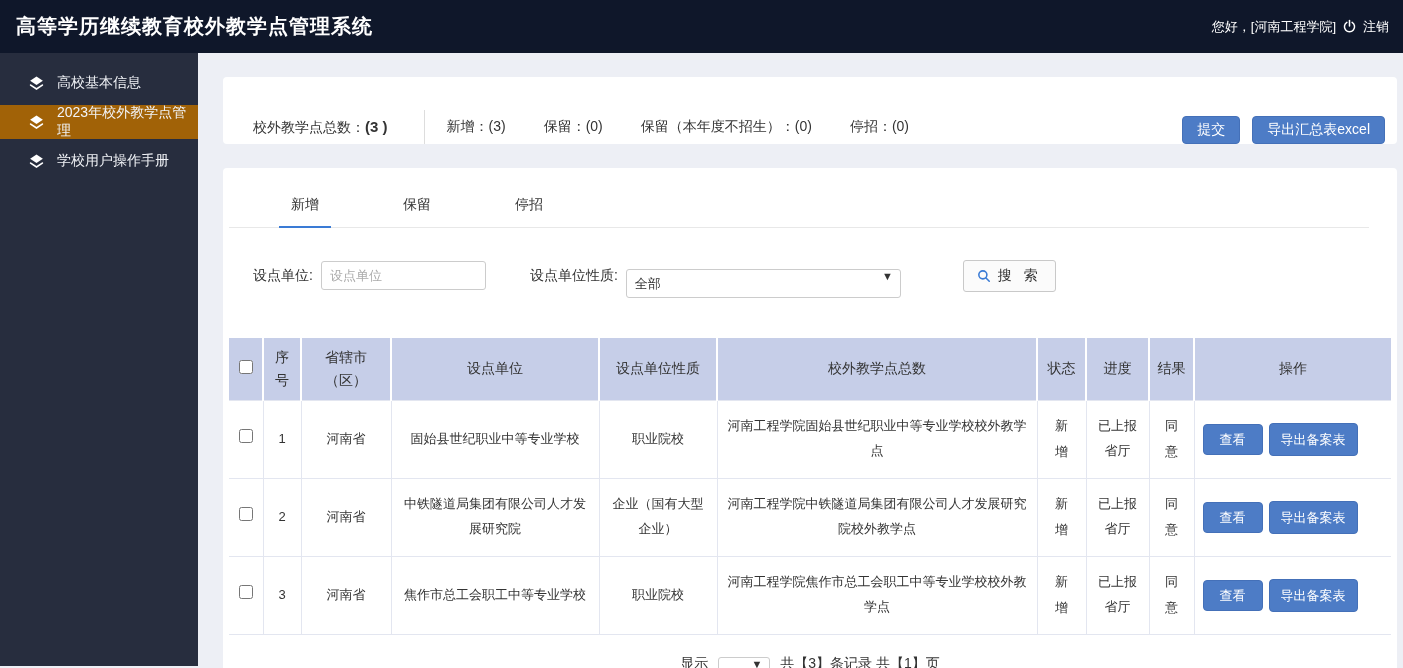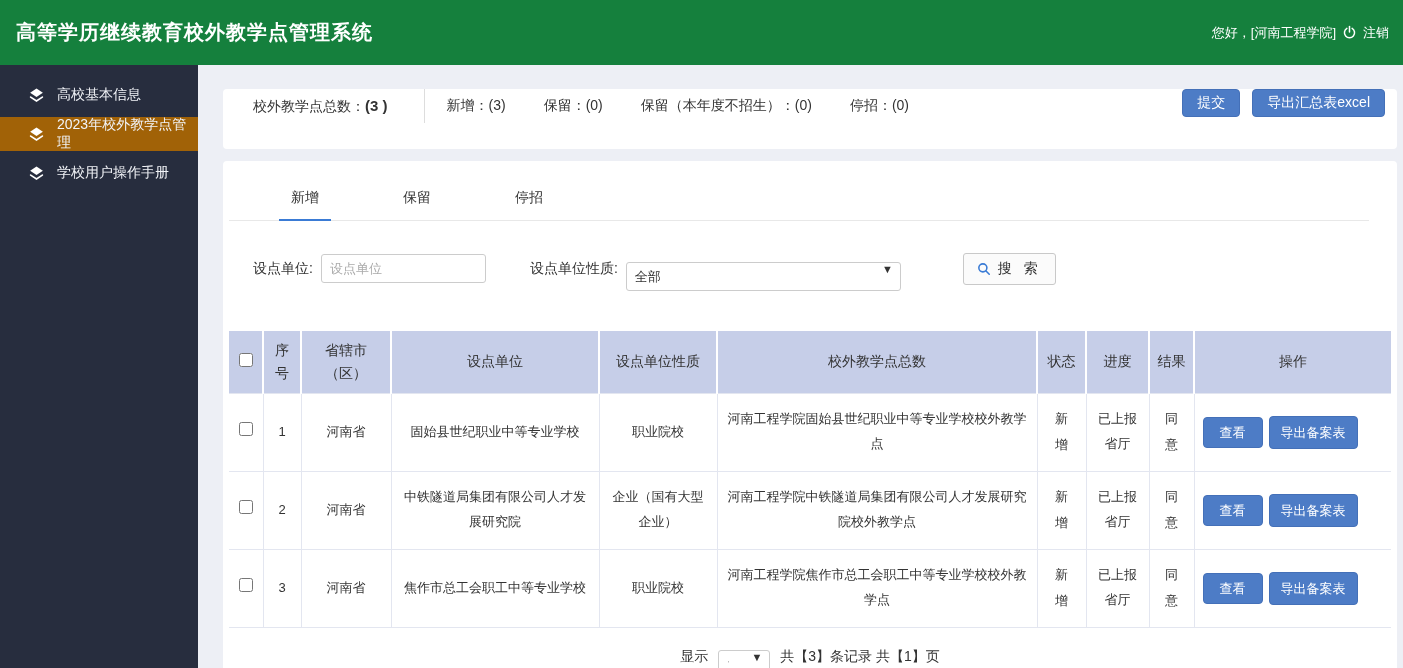--- a/index.html
+++ b/index.html
@@ -3,21 +3,21 @@
 <meta charset="utf-8">
 <style>
   * { margin:0; padding:0; box-sizing:border-box; }
   html,body { width:1403px; height:668px; overflow:hidden; }
   body {
     font-family:"Liberation Sans","DejaVu Sans",sans-serif;
     background:#edeff5; color:#333; font-size:14px;
   }
   
   .topbar {
-    height:65px; background:#15803d; color:#fff;
+    height:53px; background:#0f172a; color:#fff;
     display:flex; align-items:center; justify-content:space-between;
     padding:0 14px 0 16px;
   }
   .topbar .title { font-size:20px; font-weight:bold; letter-spacing:1px; }
   .topbar .user-area { display:flex; align-items:center; gap:6px; font-size:13px; }
   .topbar .power { width:15px; height:15px; display:inline-block; }
   .topbar .logout { cursor:pointer; }
   
   .layout { display:flex; height:613px; }
   .sidebar { width:198px; background:#272d3e; flex:none; padding-top:13px; }
@@ -25,22 +25,22 @@
     height:34px; display:flex; align-items:center; gap:12px;
     padding-left:28px; color:#f2f4f8; font-size:14px; cursor:pointer;
     margin-bottom:5px;
   }
   .side-item.active { background:#a16207; }
   .side-item .licon { width:17px; height:17px; flex:none; }
   .main { flex:1; padding:24px 6px 0 25px; }
   .panel { background:#fff; border-radius:4px; }
   
   .statsbar {
-    height:60px; display:flex; align-items:flex-start;
-    padding:0 12px 0 30px; margin-bottom:12px;
+    height:67px; display:flex; align-items:flex-end;
+    padding:0 12px 0 30px; margin-bottom:24px;
   }
   .stats-left { display:flex; align-items:center; flex:1; font-size:14px; color:#333; }
   .stat-total b { font-size:15px; }
   .stats-divider { width:1px; height:34px; background:#ddd; margin:0 22px 0 36px; }
   .stat-item { margin-right:38px; white-space:nowrap; }
   .btn-blue {
     background:#4d7cc6; color:#fff; border:1px solid #4470b8; border-radius:4px;
     font-size:14px; padding:4px 14px; cursor:pointer;
     font-family:inherit;
   }

